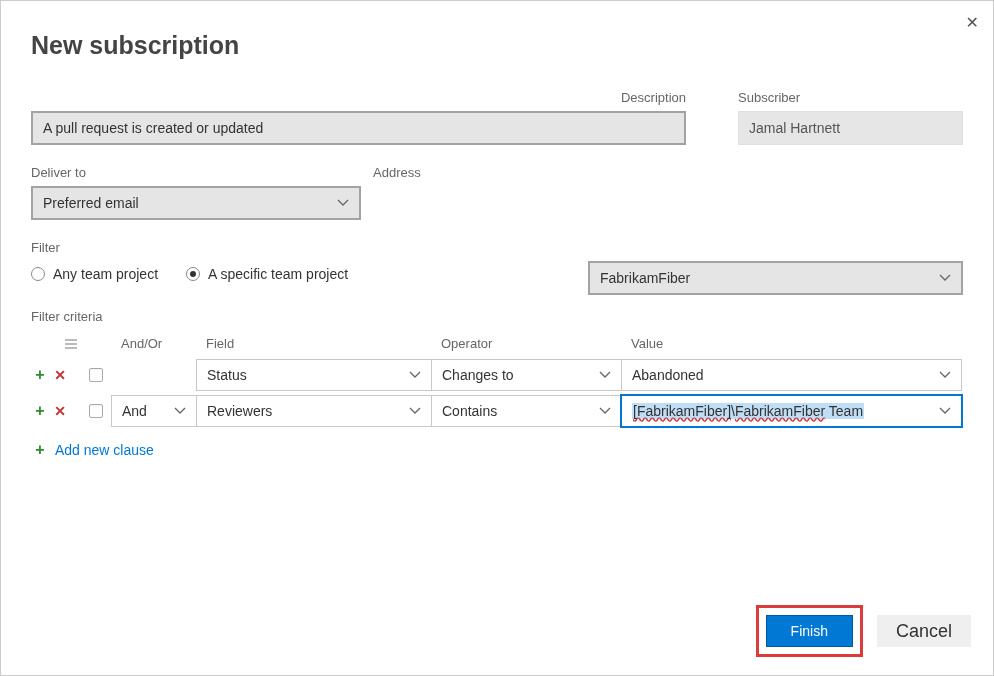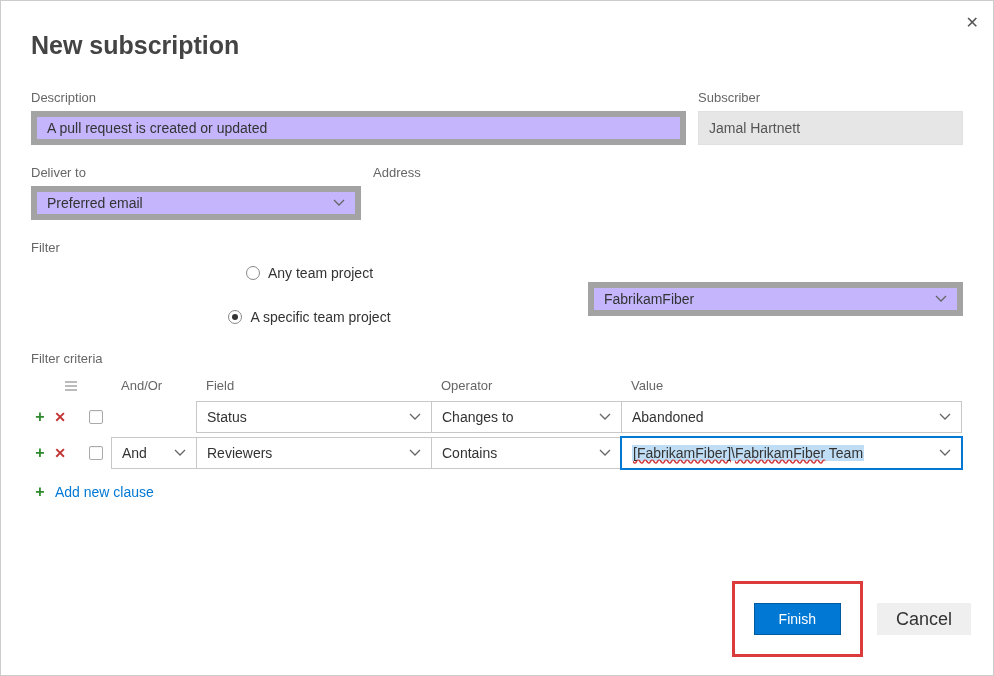--- a/index.html
+++ b/index.html
@@ -42,22 +42,22 @@
     margin-bottom: 6px;
   }
   .row {
     display: flex;
     gap: 12px;
     margin-bottom: 20px;
   }
   .col { display: flex; flex-direction: column; }
   .textbox, .select, .readonly {
     height: 34px;
-    border: 6px solid #a3a3a3;
-    background: #c4b5fd;
+    border: 2px solid #a3a3a3;
+    background: #e5e5e5;
     padding: 0 10px;
     font-size: 14px;
     color: #333;
     display: flex;
     align-items: center;
     position: relative;
   }
   .readonly {
     background: #e6e6e6;
     color: #555;
@@ -70,21 +70,20 @@
     top: 50%;
     transform: translateY(-50%);
     pointer-events: none;
   }
   .chev svg { display: block; }
   .radio-row {
     display: flex;
     align-items: center;
     gap: 28px;
     margin: 4px 0 12px 0;
-    flex-direction: column;
   }
   .radio-item {
     display: flex;
     align-items: center;
     gap: 8px;
     cursor: pointer;
     font-size: 14px;
     color: #333;
   }
   .radio-circle {
@@ -179,21 +178,21 @@
   .footer {
     position: absolute;
     bottom: 18px;
     right: 22px;
     display: flex;
     align-items: center;
     gap: 14px;
   }
   .finish-wrap {
     border: 3px solid #dc3b3b;
-    padding: 19px;
+    padding: 7px;
   }
   .btn-finish {
     background: #0078d4;
     color: #fff;
     border: 1px solid #005a9e;
     height: 32px;
     padding: 0 24px;
     font-size: 14px;
     cursor: pointer;
   }
@@ -218,27 +217,27 @@
 <body>
 
 <div class="dialog">
 
   <div class="close-x">✕</div>
 
   <div class="title">New subscription</div>
 
   
   <div class="row">
-    <div class="col" style="flex: 0 0 655px;">
+    <div class="col" style="flex: 0 0 655px; text-align: right;">
       <div class="field-label">Description</div>
       <div class="textbox">
         <span>A pull request is created or updated</span>
       </div>
     </div>
-    <div class="col" style="flex: 1;">
+    <div class="col" style="flex: 1; margin-left: 40px;">
       <div class="field-label">Subscriber</div>
       <div class="readonly">
         <span>Jamal Hartnett</span>
       </div>
     </div>
   </div>
 
   
   <div class="row">
     <div class="col" style="flex: 0 0 330px;">

